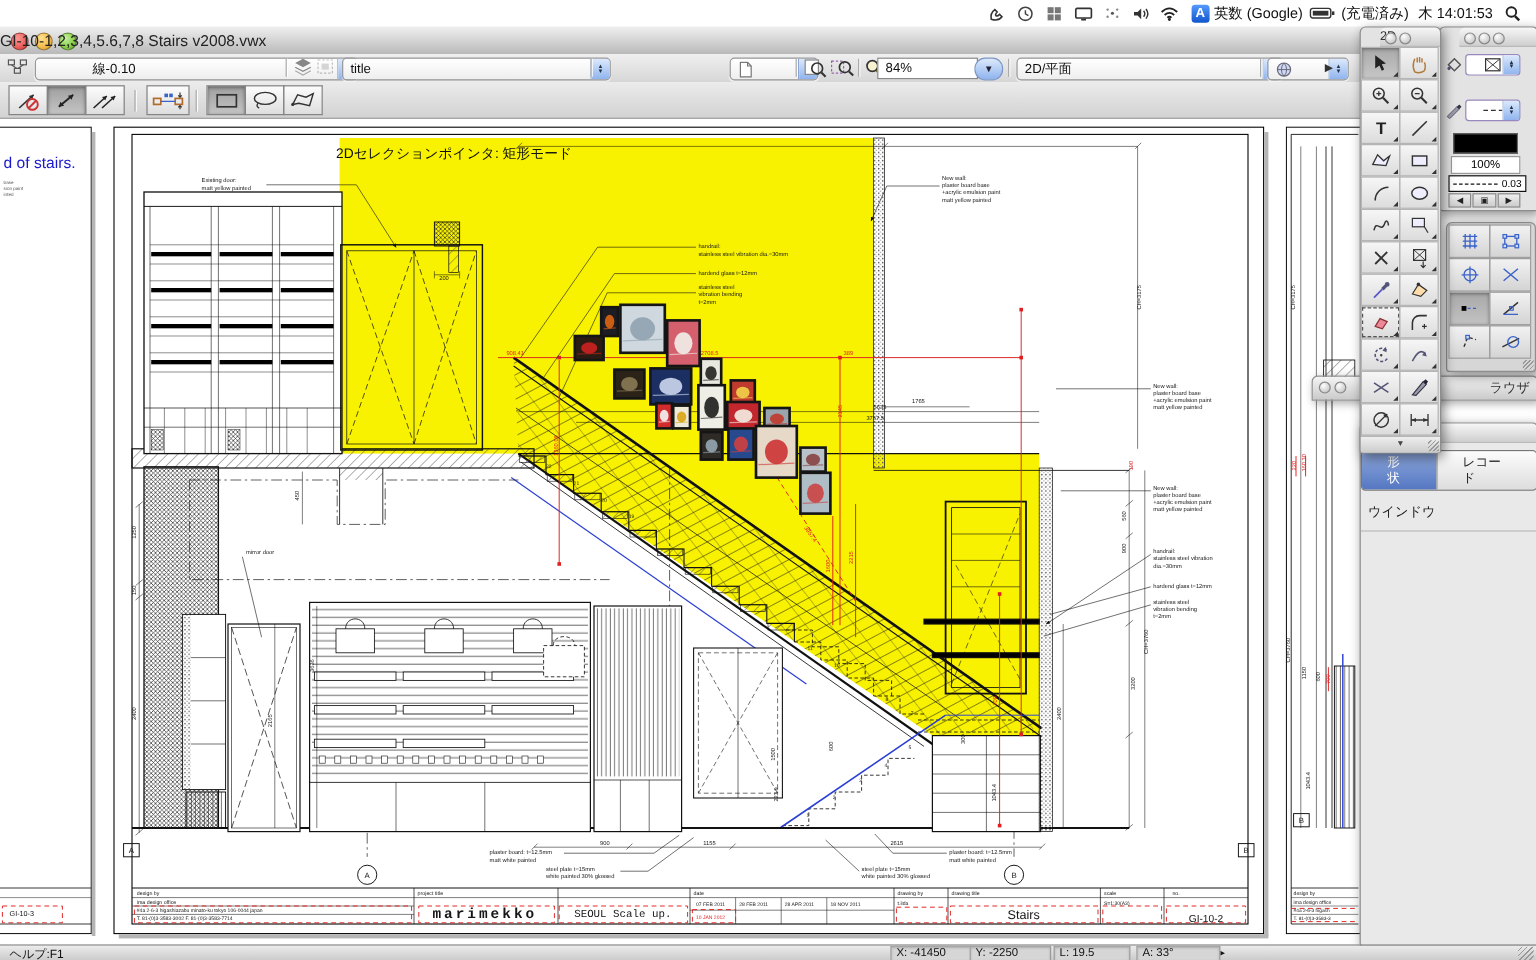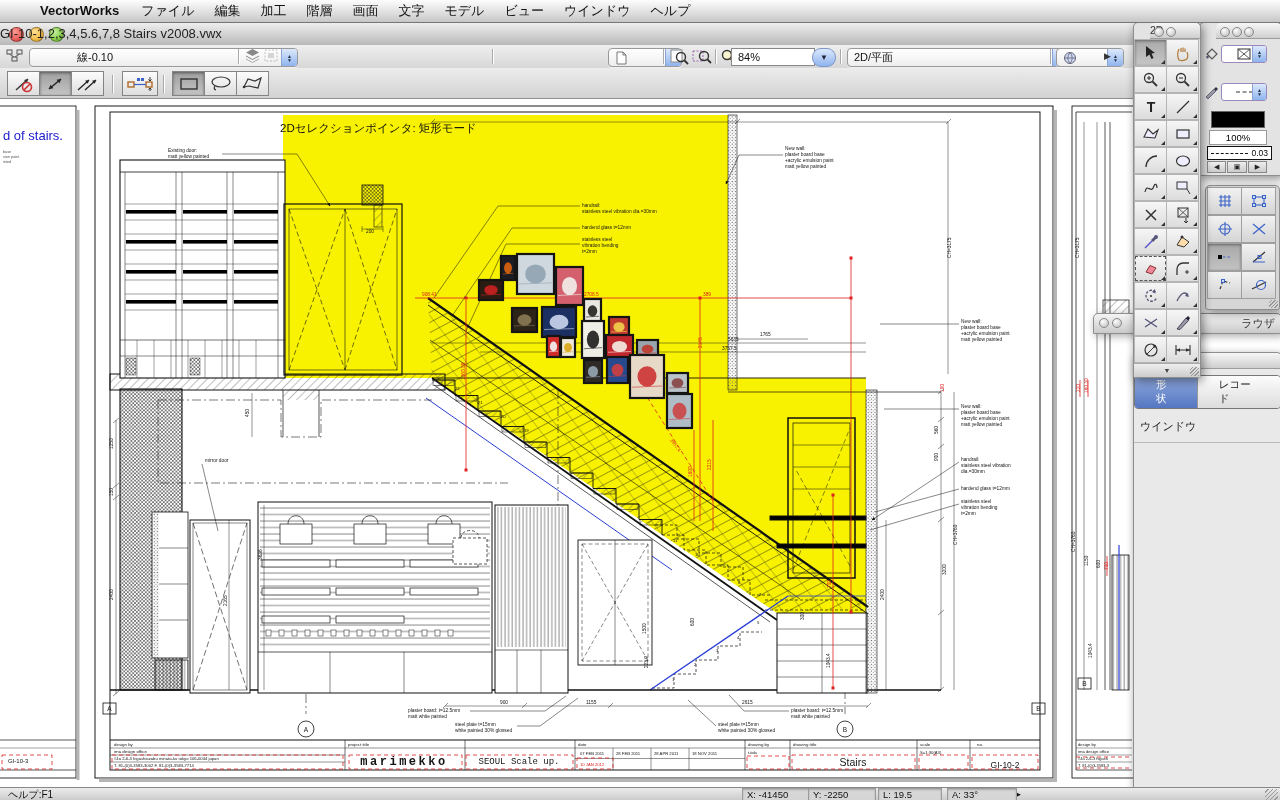--- a/index.html
+++ b/index.html
@@ -110,24 +110,20 @@
   #datamsg{margin:10px 0 0 6px;font-size:11px;color:#222;}
   #dataline{height:1px;background:#bbb;margin-top:8px;}
   svg text{font-family:"Liberation Sans","DejaVu Sans",sans-serif;}
   svg .mono{font-family:"Liberation Mono","DejaVu Sans Mono",monospace;}
 </style>
 </head>
 <body>
 
 <div id="screen">
 
-  <div id="menubar">
-    <span class="apple"></span>
-    <span id="menuitems"><span class="mi app">VectorWorks</span><span class="mi">ファイル</span><span class="mi">編集</span><span class="mi">加工</span><span class="mi">階層</span><span class="mi">画面</span><span class="mi">文字</span><span class="mi">モデル</span><span class="mi">ビュー</span><span class="mi">ウインドウ</span><span class="mi">ヘルプ</span></span>
-  </div>
   <div id="menuright">
     <span class="sic">
       <svg width="15" height="15">
           <path d="M3,12 Q2,7 6,4 L8,6 Q6,8 7,9 Q8,10 10,8 L12,10 Q9,14 3,12Z" fill="none" stroke="#333" stroke-width="1.3"></path>
         </svg>
       </span>
     <span class="sic">
       <svg width="15" height="15">
           <circle cx="7.5" cy="7.5" r="5.5" fill="none" stroke="#444" stroke-width="1.3"></circle>
           <path d="M7.5,4.5 V7.5 L10,9" stroke="#444" stroke-width="1.2" fill="none"></path>
@@ -214,20 +210,24 @@
           <path d="M2,8 L8.5,11.5 L15,8" fill="none" stroke="#888"></path>
           <path d="M2,11 L8.5,14.5 L15,11" fill="none" stroke="#aaa"></path>
         </svg>
       </span>
     <span class="ticon" style="left:263px;opacity:.45;">
       <svg width="17" height="16">
           <rect x="2" y="2" width="12" height="11" fill="none" stroke="#777" stroke-dasharray="2 1.5"></rect>
           <rect x="5" y="5" width="6" height="5" fill="#aaa"></rect>
         </svg>
       </span>
+    <div class="combo" style="left:285px;width:198px;">
+      <span>title</span>
+        <span class="stp">▲<br>▼</span>
+      </div>
     <div class="tsep" style="left:492px;"></div>
     <div class="combo" style="left:608px;width:48px;">
       <svg width="13" height="14">
           <path d="M2,1 H8 L11,4 V13 H2 Z" fill="#fff" stroke="#777"></path>
           <path d="M8,1 V4 H11" fill="none" stroke="#777"></path>
         </svg>
       <span class="stp">▲<br>▼</span>
       </div>
     <div class="tsep" style="left:663px;"></div>
     <span class="ticon" style="left:670px;">

